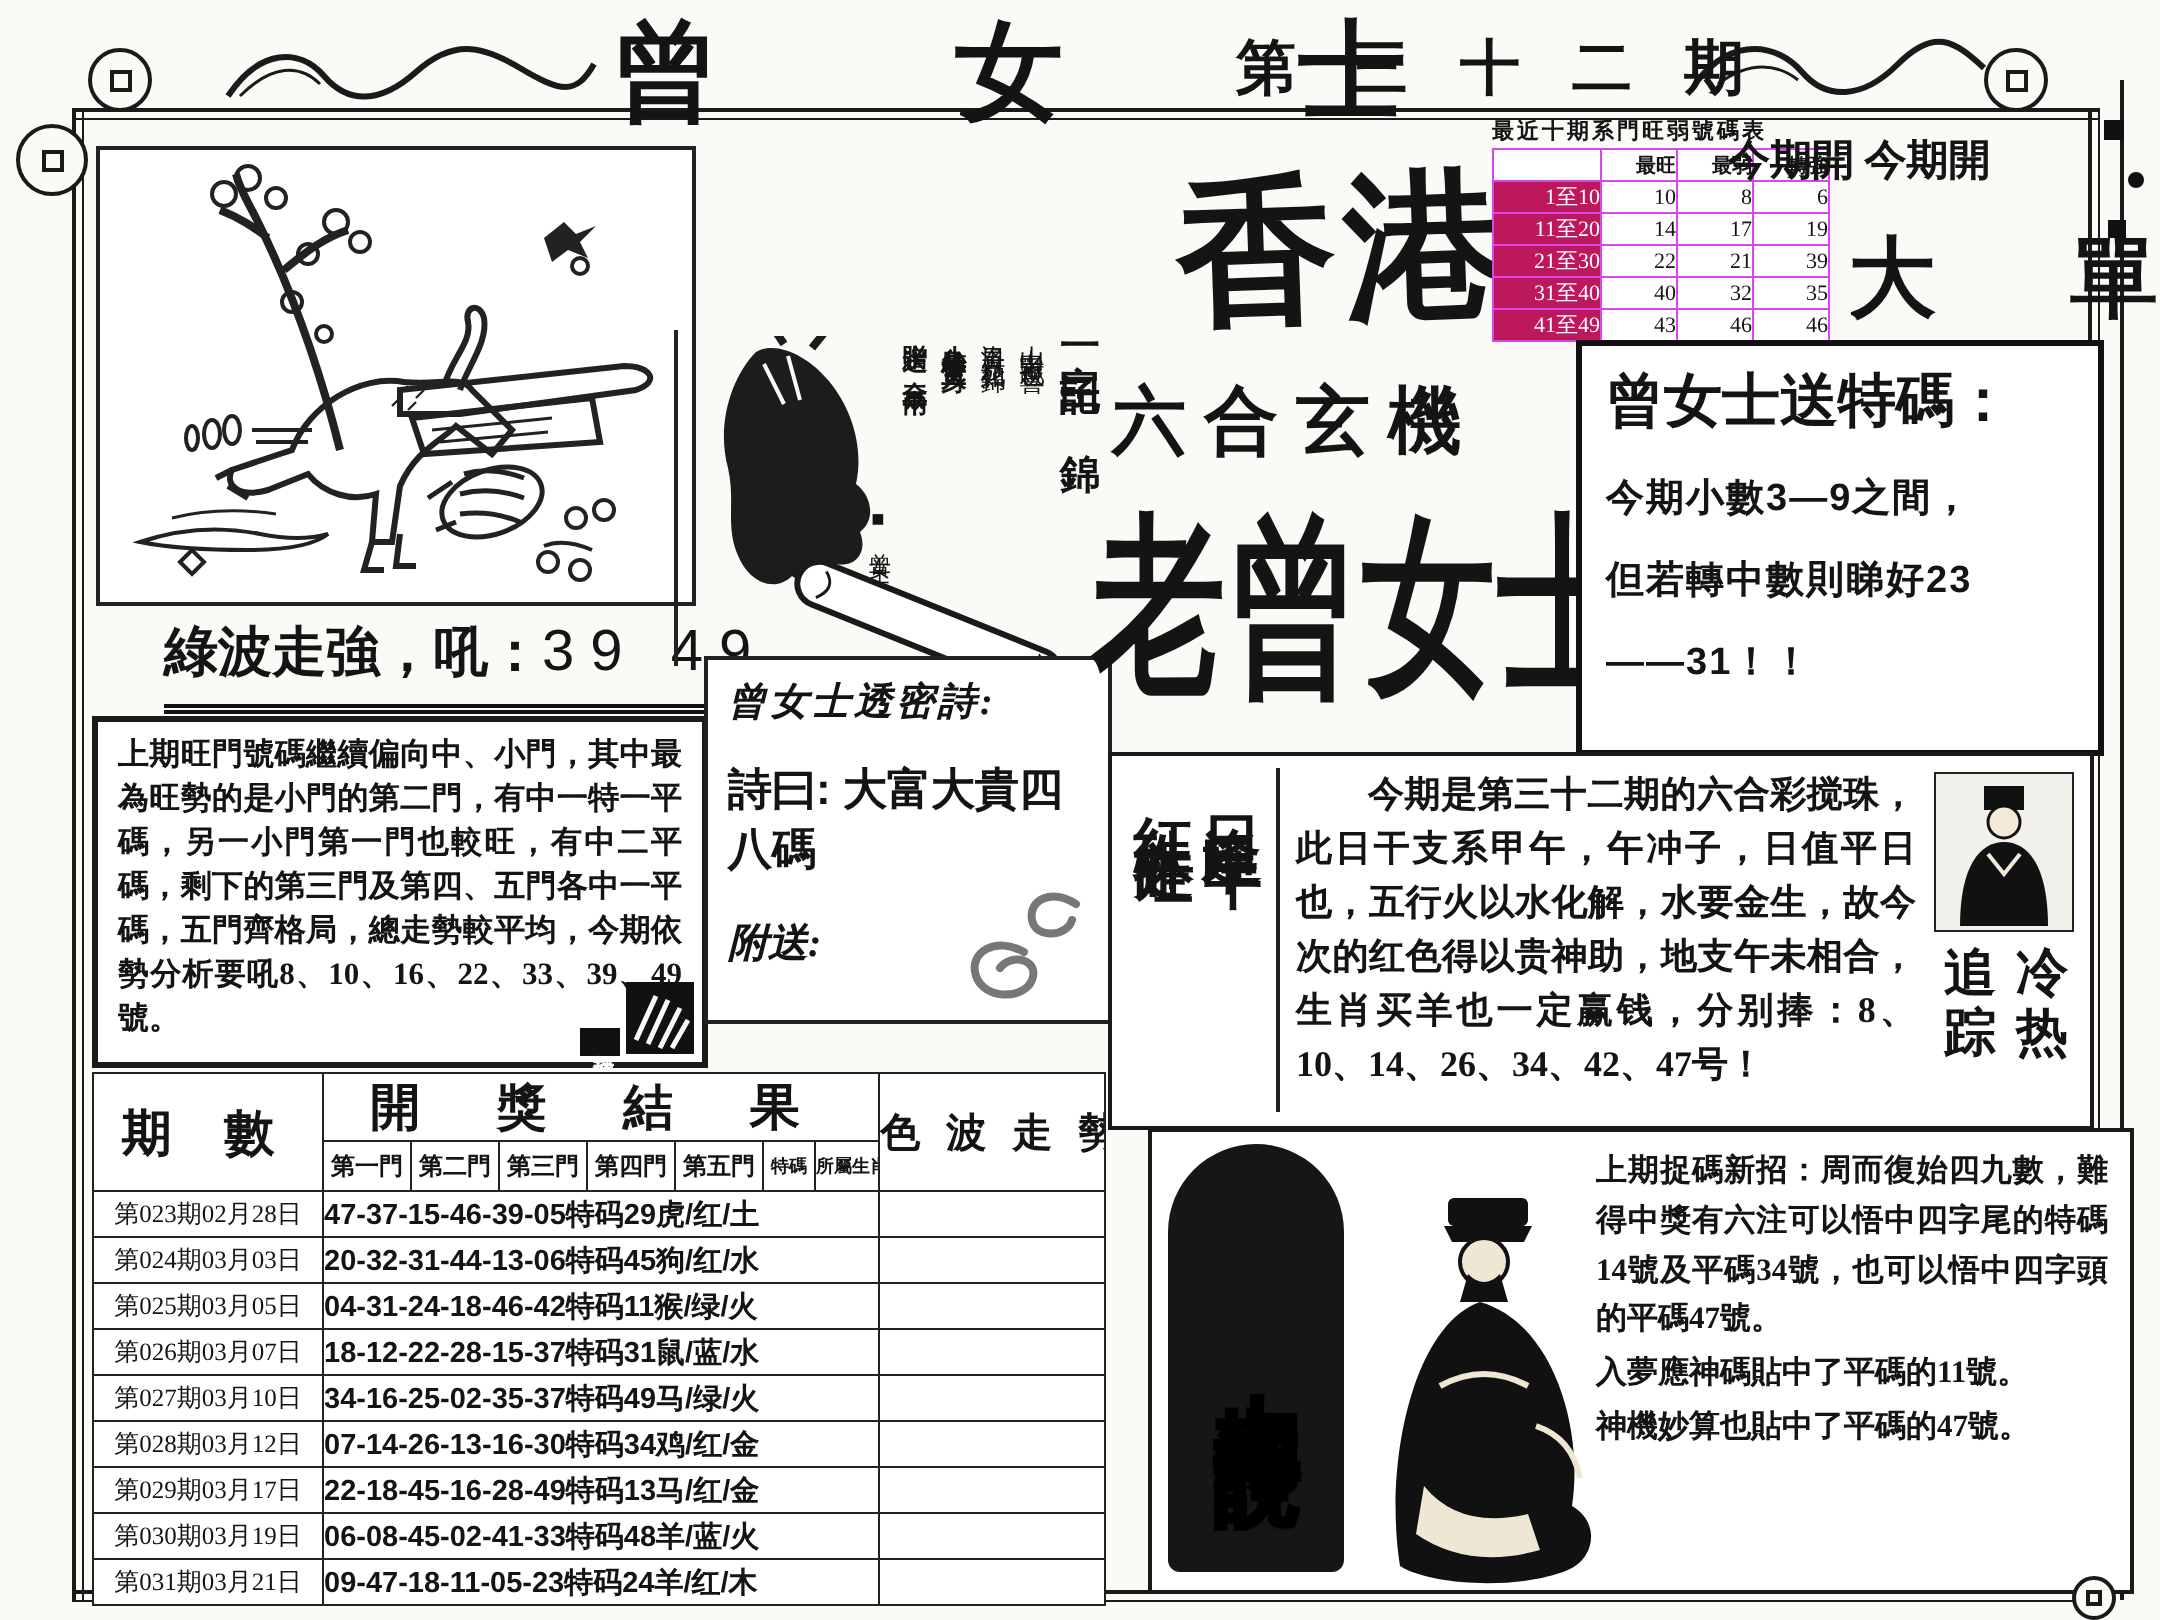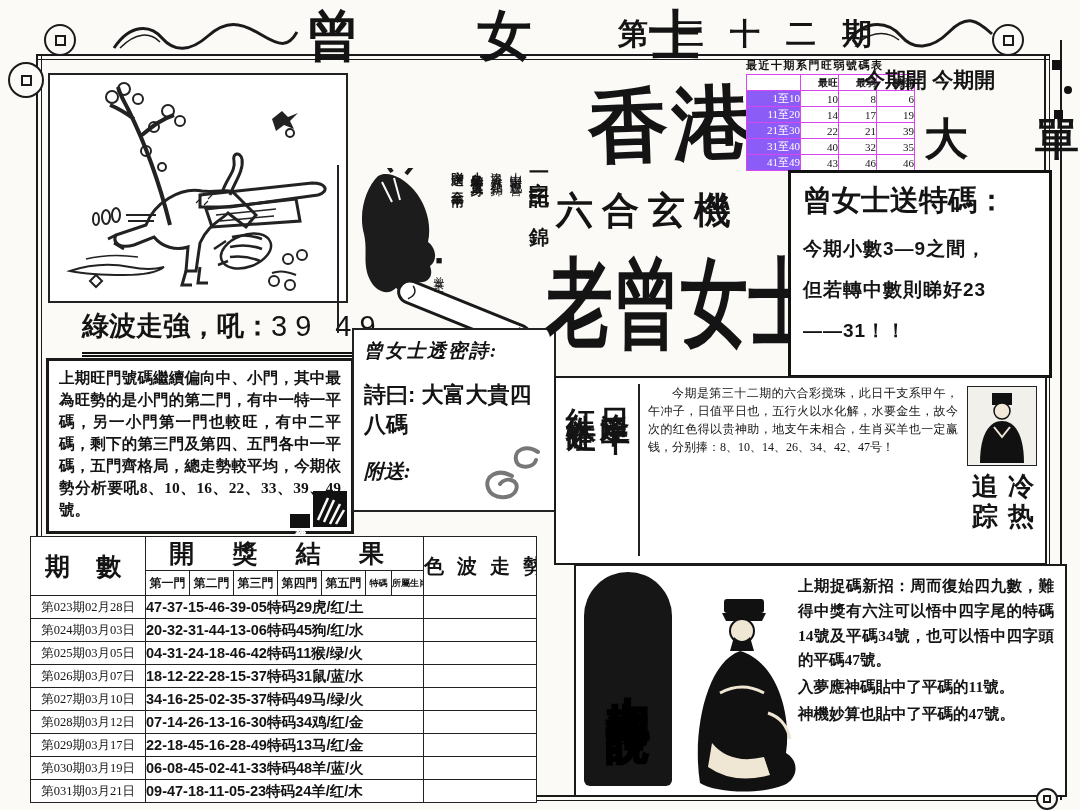--- a/index.html
+++ b/index.html
@@ -53,34 +53,34 @@
   
   .mh-city{font-size:80px;font-weight:900;letter-spacing:4px;transform:rotate(-2deg);}
   .mh-tag{font-size:37px;font-weight:900;letter-spacing:9px;}
   .mh-brand{font-size:74px;font-weight:900;letter-spacing:1px;transform:scale(0.9,1.3);transform-origin:left top;white-space:nowrap;}
 
   
   .hot-title{font-size:11px;letter-spacing:1.5px;font-weight:700;white-space:nowrap;}
   table.hot{border-collapse:collapse;table-layout:fixed;width:168px;background:#fff;}
   table.hot th,table.hot td{border:1px solid #d946ef;font-size:11px;text-align:right;padding:0;height:15px;white-space:nowrap;}
   table.hot th{font-size:10px;font-weight:700;}
-  td.badge{background:#8b5cf6;color:#fff;font-size:8.5px;letter-spacing:0;}
+  td.badge{background:#be185d;color:#fff;font-size:8.5px;letter-spacing:0;}
   .openflag{font-size:21px;font-weight:900;white-space:nowrap;}
   .bigdan{font-size:44px;font-weight:900;letter-spacing:28px;white-space:nowrap;}
 
   
   .special{border:3.5px solid #111;padding:8px 12px;background:#fff;}
   .sp-title{font-size:29px;font-weight:900;white-space:nowrap;}
   .sp-line{font-size:19px;font-weight:800;margin-top:15px;letter-spacing:1px;white-space:nowrap;font-family:"Liberation Sans",sans-serif;}
 
   
   .redbead{border:2.5px solid #1a1a1a;background:#fff;}
   .rb-head{writing-mode:vertical-rl;font-size:30px;font-weight:900;line-height:34px;letter-spacing:6px;}
   .rb-head span{display:block;}
-  .rb-body{font-size:12px;font-weight:400;text-align:justify;line-height:1.5;text-indent:2em;}
+  .rb-body{font-size:18px;font-weight:700;text-align:justify;line-height:1.5;text-indent:2em;}
   .rb-caption{display:grid;grid-template-columns:1fr 1fr;font-size:26px;font-weight:900;text-align:center;line-height:30px;}
   .portrait-frame{border:1.5px solid #222;background:#f2f0ea;}
 
   
   .review{border:2.5px solid #1a1a1a;background:#fff;}
   .rv-titlebox{background:#161616;border-radius:44px 44px 6px 6px;display:flex;align-items:center;justify-content:center;}
   .rv-title{writing-mode:vertical-rl;font-size:42px;font-weight:900;color:#fff;letter-spacing:8px;
             -webkit-text-stroke:2.5px #000;text-shadow:0 0 2px #000;}
   .rv-text{font-size:15.5px;font-weight:700;text-align:justify;line-height:1.6;}
   .rv-text p{margin:0 0 2px 0;}
@@ -185,21 +185,21 @@
     <span>上期旺門號碼繼續偏向中、小門，其中最為旺勢的是小門的第二門，有中一特一平碼，另一小門第一門也較旺，有中二平碼，剩下的第三門及第四、五門各中一平碼，五門齊格局，總走勢較平均，今期依勢分析要吼8、10、16、22、33、39、49號。</span>
     <div class="stampwrap">
       <div class="stamp-strip">捉波路</div>
       <svg width="36" height="38" viewBox="0 0 36 38">
         <rect x="1" y="1" width="34" height="36" fill="#111"></rect>
         <path d="M6 30 L16 8 M12 32 L22 10 M18 34 L28 14 M24 34 L32 20" stroke="#fbfaf7" stroke-width="2.5" fill="none"></path>
       </svg>
     </div>
   </div>
 
-  <div class="abs" style="left:30px;top:536px;">
+  <div class="abs" style="left:46px;top:536px;">
     <table class="results">
       <colgroup>
         <col style="width:115px">
           <col style="width:44px">
           <col style="width:44px">
           <col style="width:44px">
         <col style="width:44px">
           <col style="width:44px">
           <col style="width:26px">
           <col style="width:32px">

